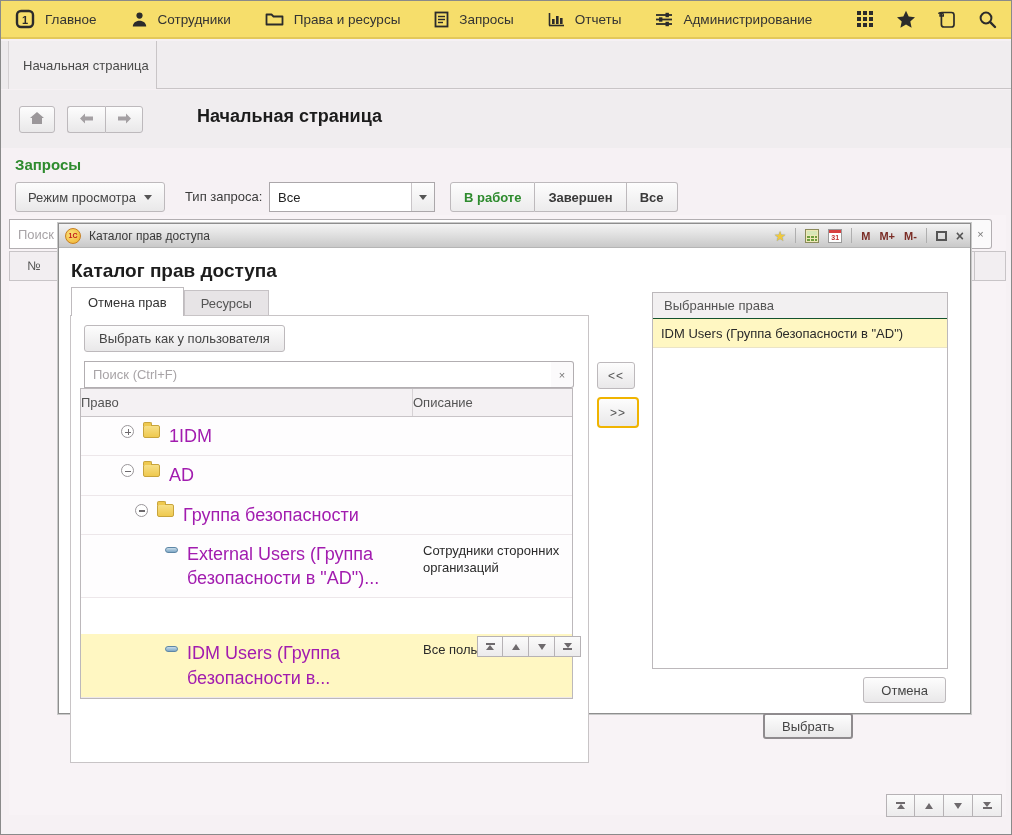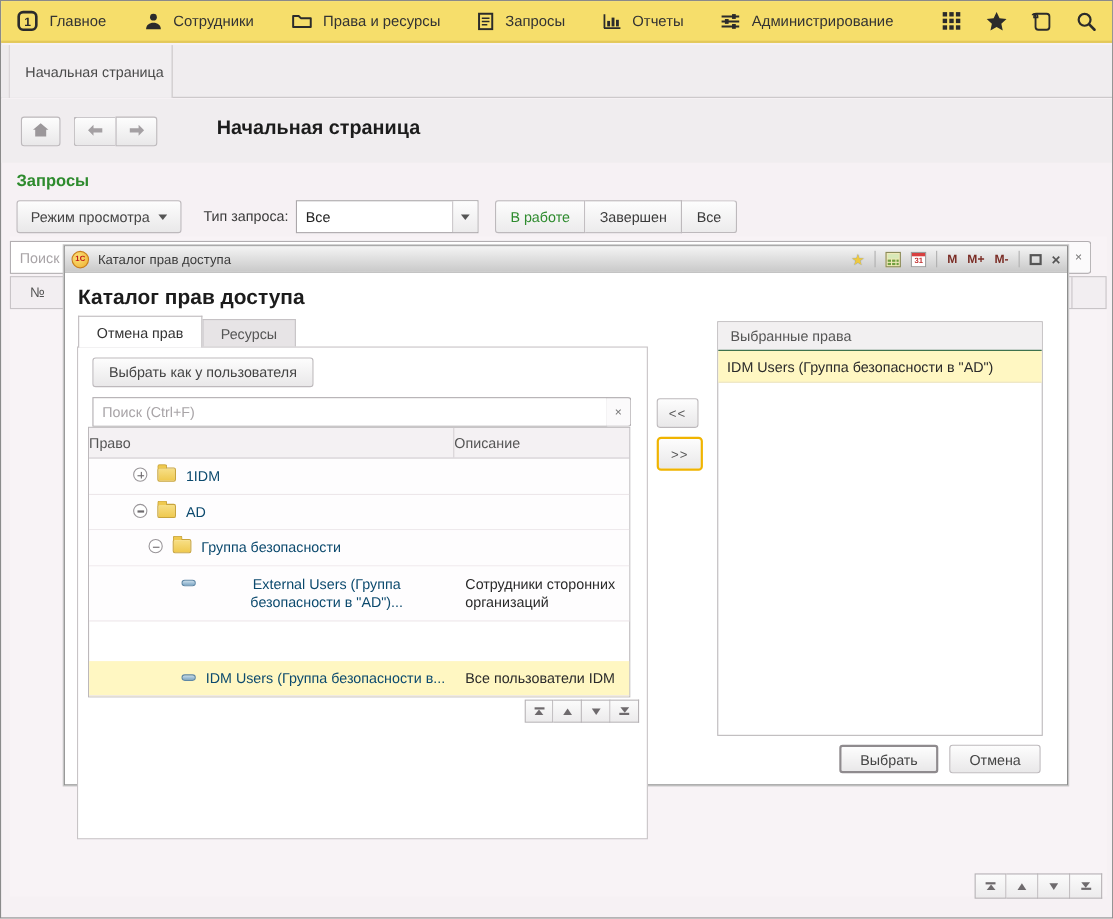--- a/index.html
+++ b/index.html
@@ -44,21 +44,21 @@
   .section-title { position:absolute; left:14px; top:155px; font-size:15px; font-weight:bold; color:#2E8B2E; }
   .filters { position:absolute; left:0; top:181px; width:100%; height:32px; }
   .viewmode-btn { position:absolute; left:14px; top:0; height:30px; padding:0 12px; gap:8px; }
   .caret-down { width:0; height:0; border-left:4px solid transparent; border-right:4px solid transparent; border-top:5px solid #555; display:inline-block; }
   .type-label { position:absolute; left:184px; top:7px; font-size:13px; color:#3A3A3A; }
   .combo { position:absolute; left:268px; top:0; width:166px; height:30px; background:#fff;
     border:1px solid #ABA7AA; display:flex; align-items:center; }
   .combo-value { flex:1; padding-left:8px; font-size:13px; color:#222; }
   .combo-arrow { width:23px; height:100%; border-left:1px solid #C9C5C8;
     display:flex; align-items:center; justify-content:center; background:linear-gradient(#FDFDFD,#ECEBEC); }
-  .seg-group { position:absolute; left:449px; top:0; display:flex; }
+  .seg-group { position:absolute; left:449px; top:0; display:flex;font-weight:bold; }
   .seg-btn { height:30px; padding:0 13px; background:linear-gradient(#FDFDFD,#ECEBEC);
     border:1px solid #BDB9BC; border-left:none; font-size:13px; color:#3A3A3A;
     display:flex; align-items:center; cursor:pointer; }
   .seg-btn:first-child { border-left:1px solid #BDB9BC; border-radius:3px 0 0 3px; }
   .seg-btn:last-child { border-radius:0 3px 3px 0; }
   .seg-btn.active { color:#2E8B2E; }
 
   
   .bg-list-area { position:absolute; left:8px; top:214px; width:997px; height:600px; background:#F8F3F6; }
   .bg-search { position:absolute; left:8px; top:218px; width:962px; height:30px; background:#fff;
@@ -119,21 +119,21 @@
     border:1px solid #B2AEB1; border-left:none; border-radius:0 3px 3px 0; background:#FBFAFB;
     color:#777; display:flex; align-items:center; justify-content:center; font-size:11px; }
 
   .rights-table { position:absolute; left:9px; top:72px; width:493px; border:1px solid #BCB8BB; background:#fff; }
   .rt-header { display:flex; height:28px; background:#F4F1F3; border-bottom:1px solid #C8C4C7; }
   .rt-header .hc { display:flex; align-items:center; font-size:13px; color:#555; }
   .rt-header .hc1 { width:332px; border-right:1px solid #D6D2D5; }
   .rt-header .hc2 { flex:1; }
   .rt-row { display:flex; border-bottom:1px solid #EDE7EA; background:#FEFDFE; }
   .rt-row.sel { background:#FFF7C2;margin-top:36px; }
-  .rt-c1 { width:332px; display:flex; align-items:flex-start; padding:7px 6px 7px 0; font-size:13px; color:#0c4a6e; line-height:1.35;text-align:center; }
+  .rt-c1 { width:332px; display:flex; align-items:flex-start; padding:7px 6px 7px 0; font-size:18px; color:#a21caf; line-height:1.35; }
   .rt-c2 { flex:1; padding:7px 6px 7px 10px; font-size:13px; color:#2A2A2A; line-height:1.35; }
   .expander { width:13px; height:13px; border:1px solid #9A969A; border-radius:50%; flex:none;
     position:relative; margin-top:1px; background:#fff; }
   .expander::before, .expander.minus::before { content:""; position:absolute; left:2.5px; right:2.5px; top:5.5px; height:1.5px; background:#6E6A6E; }
   .expander.plus::after { content:""; position:absolute; top:2.5px; bottom:2.5px; left:5.5px; width:1.5px; background:#6E6A6E; }
   .folder-ic { width:17px; height:13px; flex:none; margin:1px 0 0 9px; position:relative;
     background:linear-gradient(#F7DF86,#EFC94F); border:1px solid #C8A43C; border-radius:2px; }
   .folder-ic::before { content:""; position:absolute; left:-1px; top:-4px; width:7px; height:3px;
     background:#EFC94F; border:1px solid #C8A43C; border-bottom:none; border-radius:2px 2px 0 0; }
   .leaf-ic { width:13px; height:6px; flex:none; margin-top:5px; border-radius:3px;
@@ -149,21 +149,21 @@
 
   .right-panel { position:absolute; left:593px; top:68px; width:296px; height:377px;
     border:1px solid #BCB8BB; background:#fff; }
   .rp-header { height:26px; background:#F2F0F1; border-bottom:1px solid #14532d;
     display:flex; align-items:center; padding-left:11px; font-size:13px; color:#555; }
   .rp-item { height:29px; background:#FFF7C2; border-bottom:1px solid #EBE4C6;
     display:flex; align-items:center; padding-left:8px; font-size:13px; color:#2A2A2A; }
 
   .dlg-footer { position:absolute; right:24px; top:453px; display:flex; gap:10px; }
   .dlg-btn { height:26px; padding:0 17px; font-size:13px; }
-  .dlg-btn.default { border:2px solid #8F8B8E; font-weight:normal; }
+  .dlg-btn.default { border:2px solid #8F8B8E; font-weight:normal;margin-top:36px; }
 
   input::placeholder { color:#A8A4A7; }
 </style>
 </head>
 <body>
 
 <div class="menubar">
   <div class="menu-item">
     <span>
       <svg width="20" height="20" viewBox="0 0 20 20">

